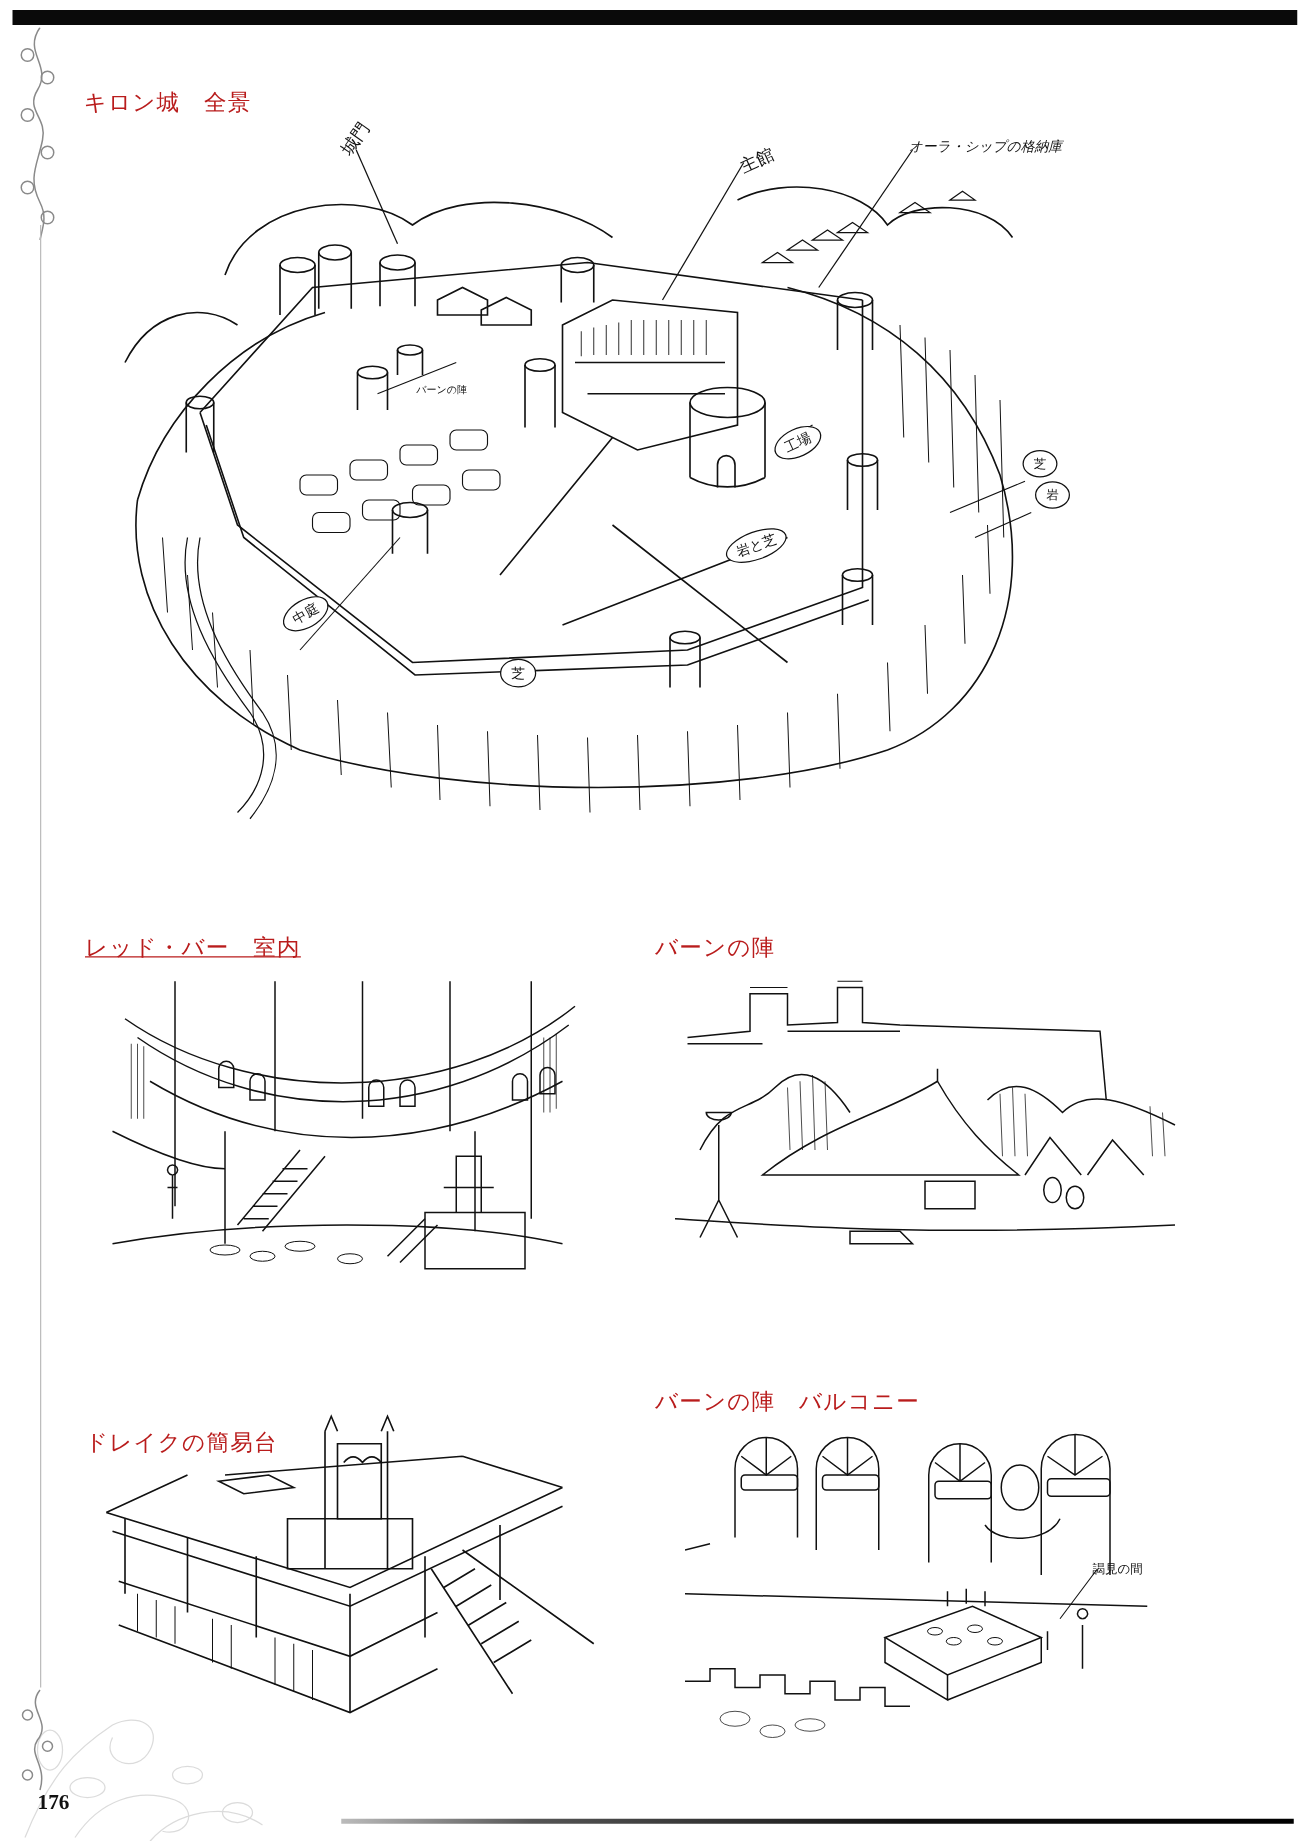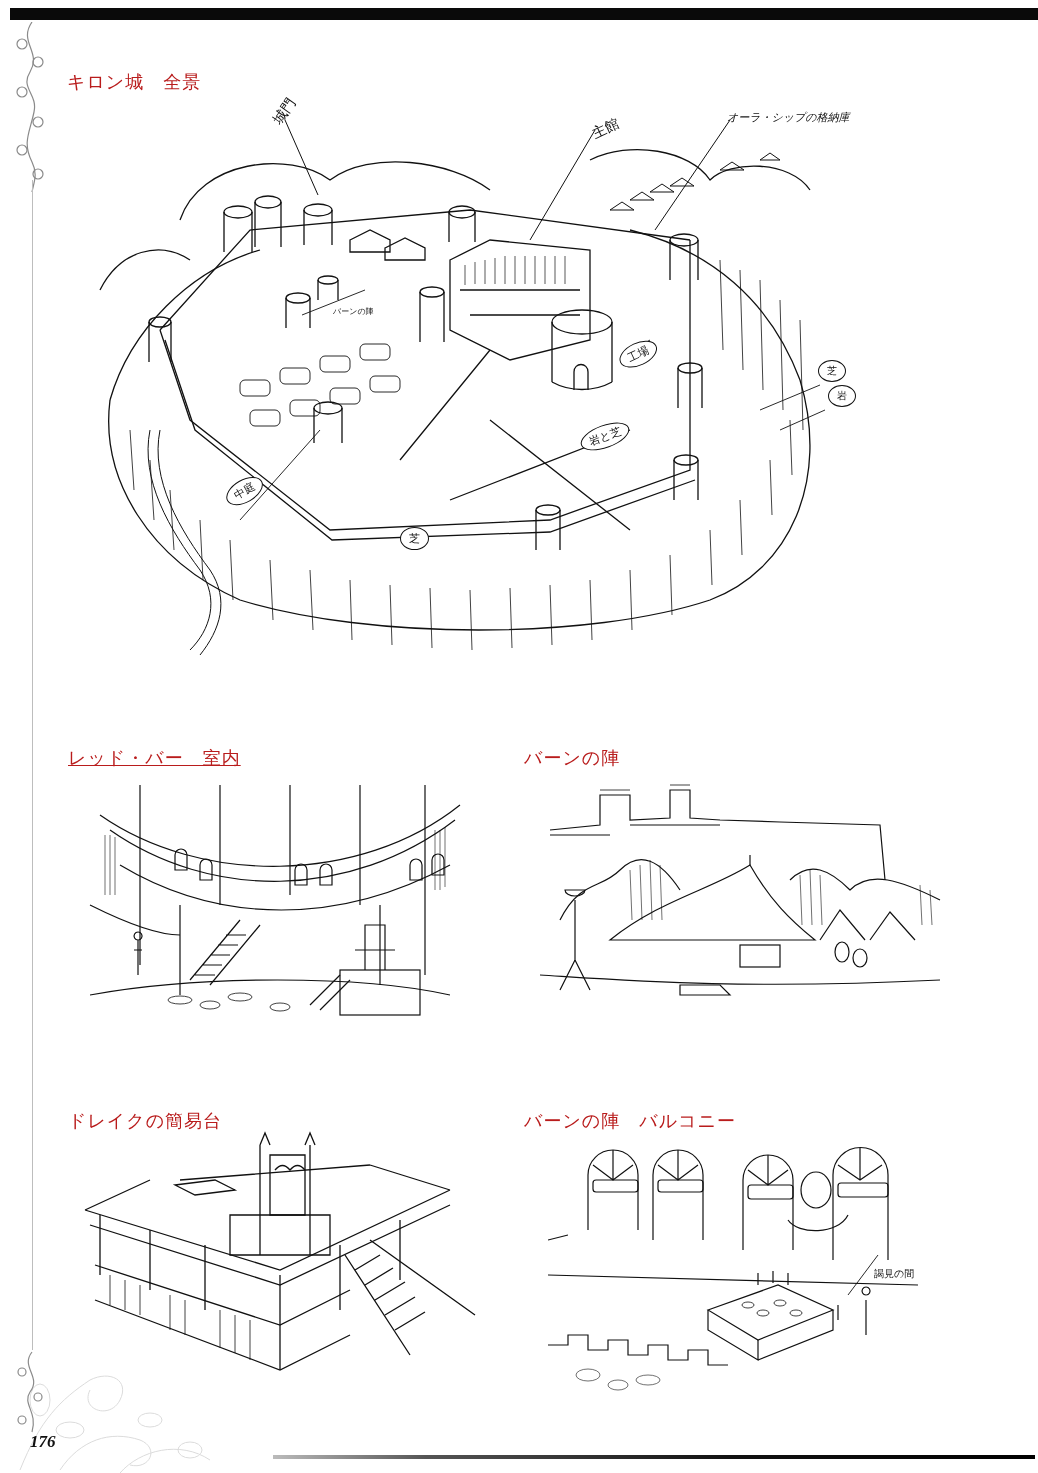--- a/index.html
+++ b/index.html
@@ -4,21 +4,21 @@
 <style>
   html, body { margin: 0; padding: 0; background: #ffffff; }
   body { width: 1038px; height: 1473px; position: relative; overflow: hidden; font-family: "DejaVu Serif", serif; color: #111; }
   .top-bar { position: absolute; left: 10px; top: 8px; width: 1028px; height: 12px; background: #0a0a0a; }
   .bottom-rule { position: absolute; left: 273px; top: 1455px; width: 762px; height: 4px;
     background: linear-gradient(to right, #bbb 0%, #555 20%, #111 60%, #000 100%); }
   .vine { position: absolute; left: 8px; top: 22px; width: 40px; height: 1420px; }
   .margin-line { position: absolute; left: 32px; top: 180px; width: 1px; height: 1170px; background: #bdbdbd; }
   .floral { position: absolute; left: 0; top: 1340px; width: 230px; height: 133px; opacity: 0.35; }
   .caption { position: absolute; font-size: 18px; letter-spacing: 1px; white-space: pre; color: #b91c1c; }
-  .page-num { position: absolute; left: 30px; top: 1432px; font-size: 17px; font-weight: bold; font-family: "Liberation Serif", serif; font-style: italic; }
+  .page-num { position: absolute; left: 30px; top: 1432px; font-size: 17px; font-weight: bold; font-family: "Liberation Serif", serif; }
   .panel { position: absolute; }
   .panel svg { width: 100%; height: 100%; display: block; }
   .note { position: absolute; font-family: "DejaVu Sans", sans-serif; font-size: 11px; color: #111; white-space: nowrap; transform-origin: left bottom; }
   .note-oval { border: 1.2px solid #111; border-radius: 50%; padding: 3px 8px; background: #fff; }
 </style>
 </head>
 <body>
 
 <div class="top-bar"></div>
 
@@ -215,21 +215,21 @@
       <rect x="200" y="165" width="40" height="22"></rect>
       <ellipse cx="302" cy="172" rx="7" ry="10"></ellipse>
         <ellipse cx="320" cy="178" rx="7" ry="9"></ellipse>
 
       <path d="M0 195 C 80 200, 200 210, 400 200"></path>
       <path d="M140 205 h 40 l 10 10 h -50 z"></path>
     </g>
   </svg>
 </div>
 
-<div class="caption" style="left:68px; top:1109px;text-align:right;">ドレイクの簡易台</div>
+<div class="caption" style="left:68px; top:1142px;text-align:right;">ドレイクの簡易台</div>
 <div class="panel" style="left:80px; top:1125px; width:400px; height:250px;">
   <svg viewBox="0 0 400 250">
     <g fill="none" stroke="#111" stroke-width="1.3">
 
       <path d="M180 20 v 110 M230 20 v 110 M180 20 l 5 -12 l 5 12 M225 20 l 5 -12 l 5 12"></path>
       <path d="M190 30 h 35 v 60 h -35 z"></path>
       <path d="M195 45 c 5 -6 10 -6 15 0 c 5 -6 10 -6 15 0"></path>
       <path d="M150 90 h 100 v 40 h -100 z"></path>
 
       <path d="M5 85 L 200 145 L 370 65 M5 85 L 70 55 M370 65 L 290 40 M100 55 L 290 40"></path>
@@ -287,16 +287,16 @@
 
       <path d="M0 210 h 20 v -10 h 20 v 15 h 20 v -10 h 20 v 15 h 20 v -10 h 20 v 15 h 20 v -10 h 20 v 15 h 20"></path>
       <g stroke-width="0.6">
           <ellipse cx="40" cy="240" rx="12" ry="6"></ellipse>
           <ellipse cx="70" cy="250" rx="10" ry="5"></ellipse>
           <ellipse cx="100" cy="245" rx="12" ry="5"></ellipse>
         </g>
     </g>
   </svg>
 </div>
-<div class="note" style="left:874px; top:1248px; font-size:10px;margin-top:19px;">謁見の間</div>
+<div class="note" style="left:874px; top:1248px; font-size:10px;">謁見の間</div>
 
 <div class="page-num">176</div>
 <div class="bottom-rule"></div>
 
 </body></html>

